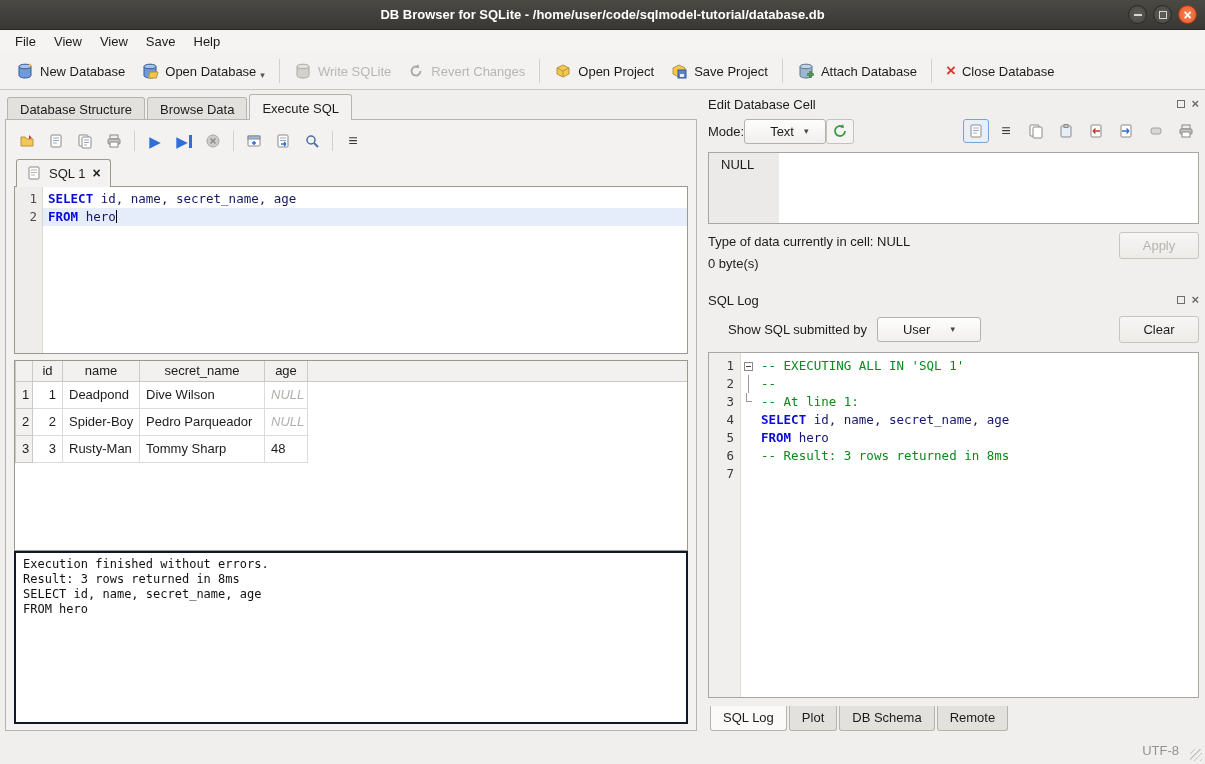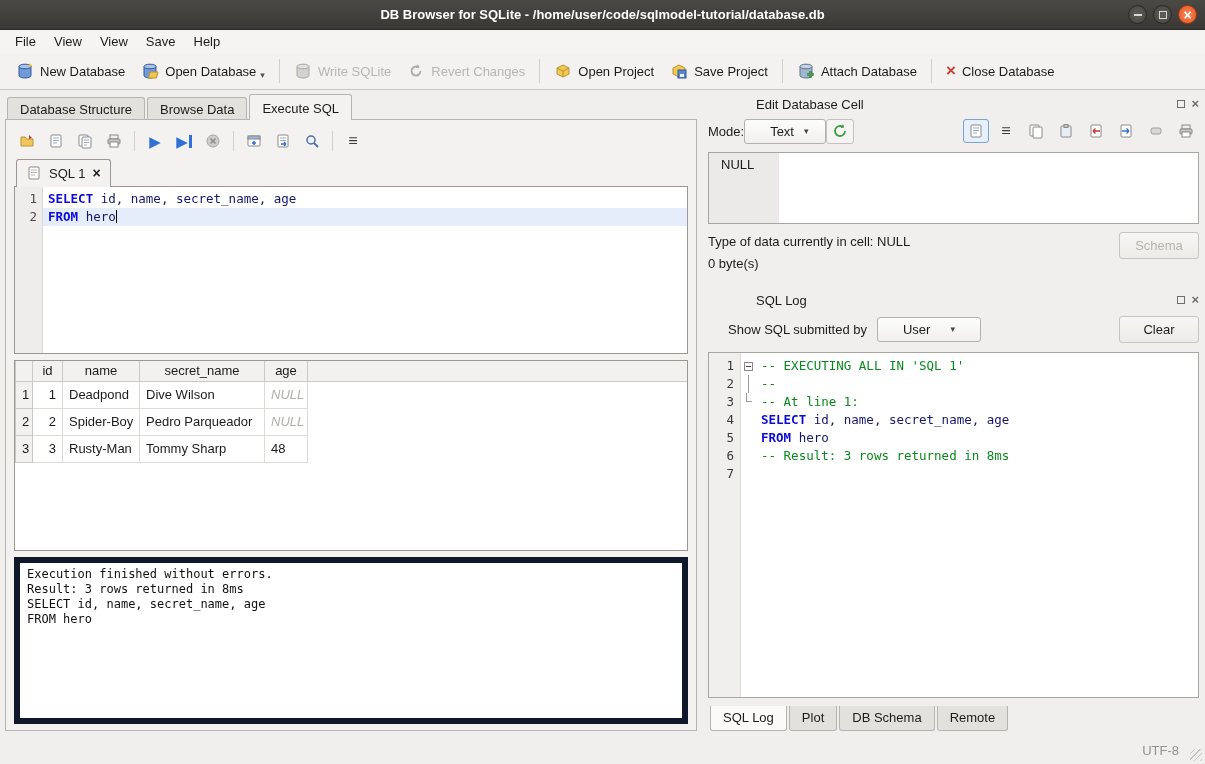--- a/index.html
+++ b/index.html
@@ -61,24 +61,24 @@
   .results { height:191px; border:1px solid #9a988f; background:#fff; margin-top:6px; overflow:hidden; }
   .rtable { border-collapse:collapse; width:100%; table-layout:fixed; font-size:13px; }
   .rtable th { background:#f2f1ef; border:1px solid #cbc9c4; border-top:none; font-weight:normal; padding:2px 4px; height:20px; }
   .rtable th.filler { border-right:none; }
   .rtable td { border:1px solid #dddbd6; padding:4px 6px; height:27px; background:#fff; overflow:hidden; white-space:nowrap; }
   .rtable td.rownum { background:#f2f1ef; border-color:#cbc9c4; text-align:right; padding-right:4px; }
   .rtable td.num { text-align:right; }
   .rtable td.nullv { color:#b2b0ac; font-style:italic; }
   .rtable td.filler { border:none; }
   
-  .message-area { flex:1; border:6px solid #0f172a; background:#fff; margin-top:6px; font-family:"DejaVu Sans Mono", monospace; font-size:12px; line-height:15px; padding:4px 7px; color:#111; }
+  .message-area { flex:1; border:2px solid #0f172a; background:#fff; margin-top:0; font-family:"DejaVu Sans Mono", monospace; font-size:12px; line-height:15px; padding:4px 7px; color:#111; }
   
   .right-pane { flex:1; padding:4px 6px 6px 8px; display:flex; flex-direction:column; }
-  .dock-header { display:flex; align-items:center; height:20px;margin-left:48px; }
+  .dock-header { display:flex; align-items:center; height:20px; }
   .dock-title { flex:1; }
   .dock-icons { display:flex; align-items:center; gap:6px; color:#6f6d69; }
   .dock-sq { width:8px; height:8px; border:1px solid #6f6d69; display:block; }
   .dock-x { font-size:13px; line-height:10px; font-weight:bold; }
   .mode-row { display:flex; align-items:center; gap:0; height:30px; margin-top:2px; }
   .combo { background:linear-gradient(#fdfdfc,#f1f0ee); border:1px solid #b5b2ad; border-radius:3px; padding:4px 25px; display:flex; align-items:center; justify-content:space-between; }
   .combo .arrow { font-size:9px; color:#444; margin-left:10px; }
   .gear-btn { width:28px; height:25px; border:1px solid #c5c2bd; border-radius:3px; background:#f5f4f2; display:flex; align-items:center; justify-content:center; }
   .cell-icons { margin-left:auto; display:flex; align-items:center; gap:4px; }
   .icon-btn { width:26px; height:24px; display:flex; align-items:center; justify-content:center; border-radius:3px; }
@@ -435,21 +435,21 @@
       <div class="cell-editor">
         <div class="cell-null-strip">NULL</div>
       </div>
 
       <div class="type-row">
         <div class="type-texts">
           <span>Type of data currently in cell: NULL</span>
           <span>0 byte(s)</span>
         </div>
         <div class="apply-wrap">
-          <div class="btn disabled">Schema</div>
+          <div class="btn disabled">Apply</div>
         </div>
       </div>
 
       <div class="dock-header" style="margin-top:12px">
         <span class="dock-title">SQL Log</span>
         <span class="dock-icons">
           <span class="dock-sq"></span>
           <span class="dock-x">×</span>
         </span>
       </div>

